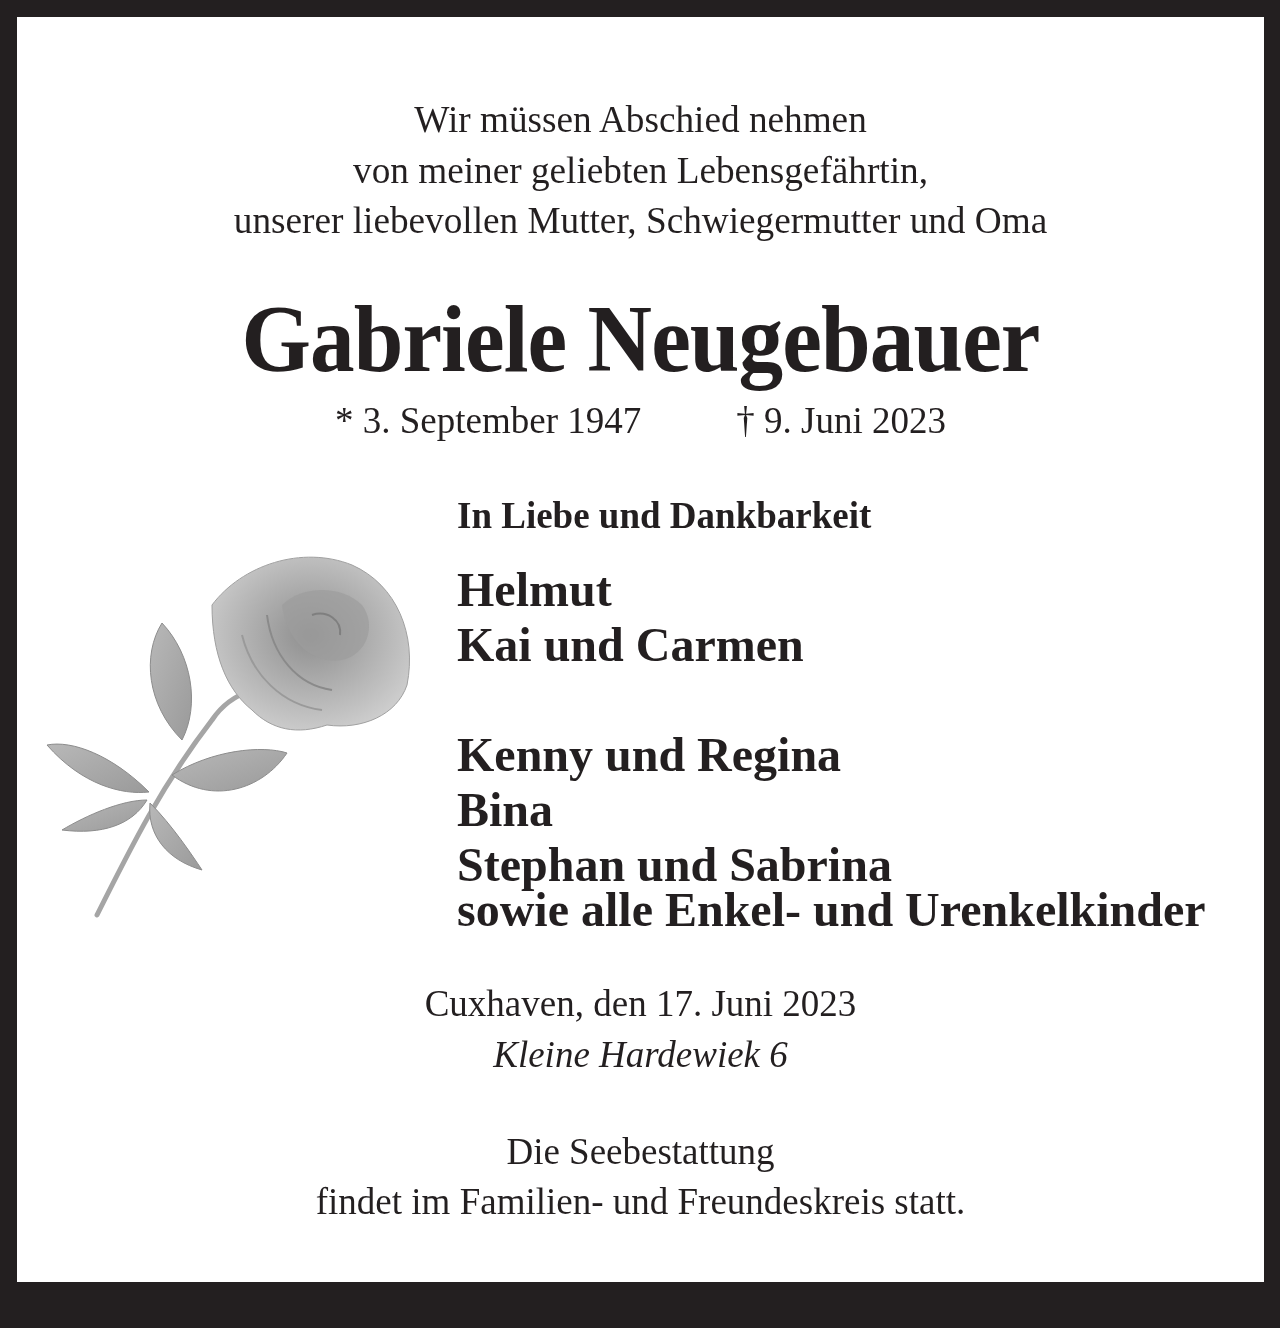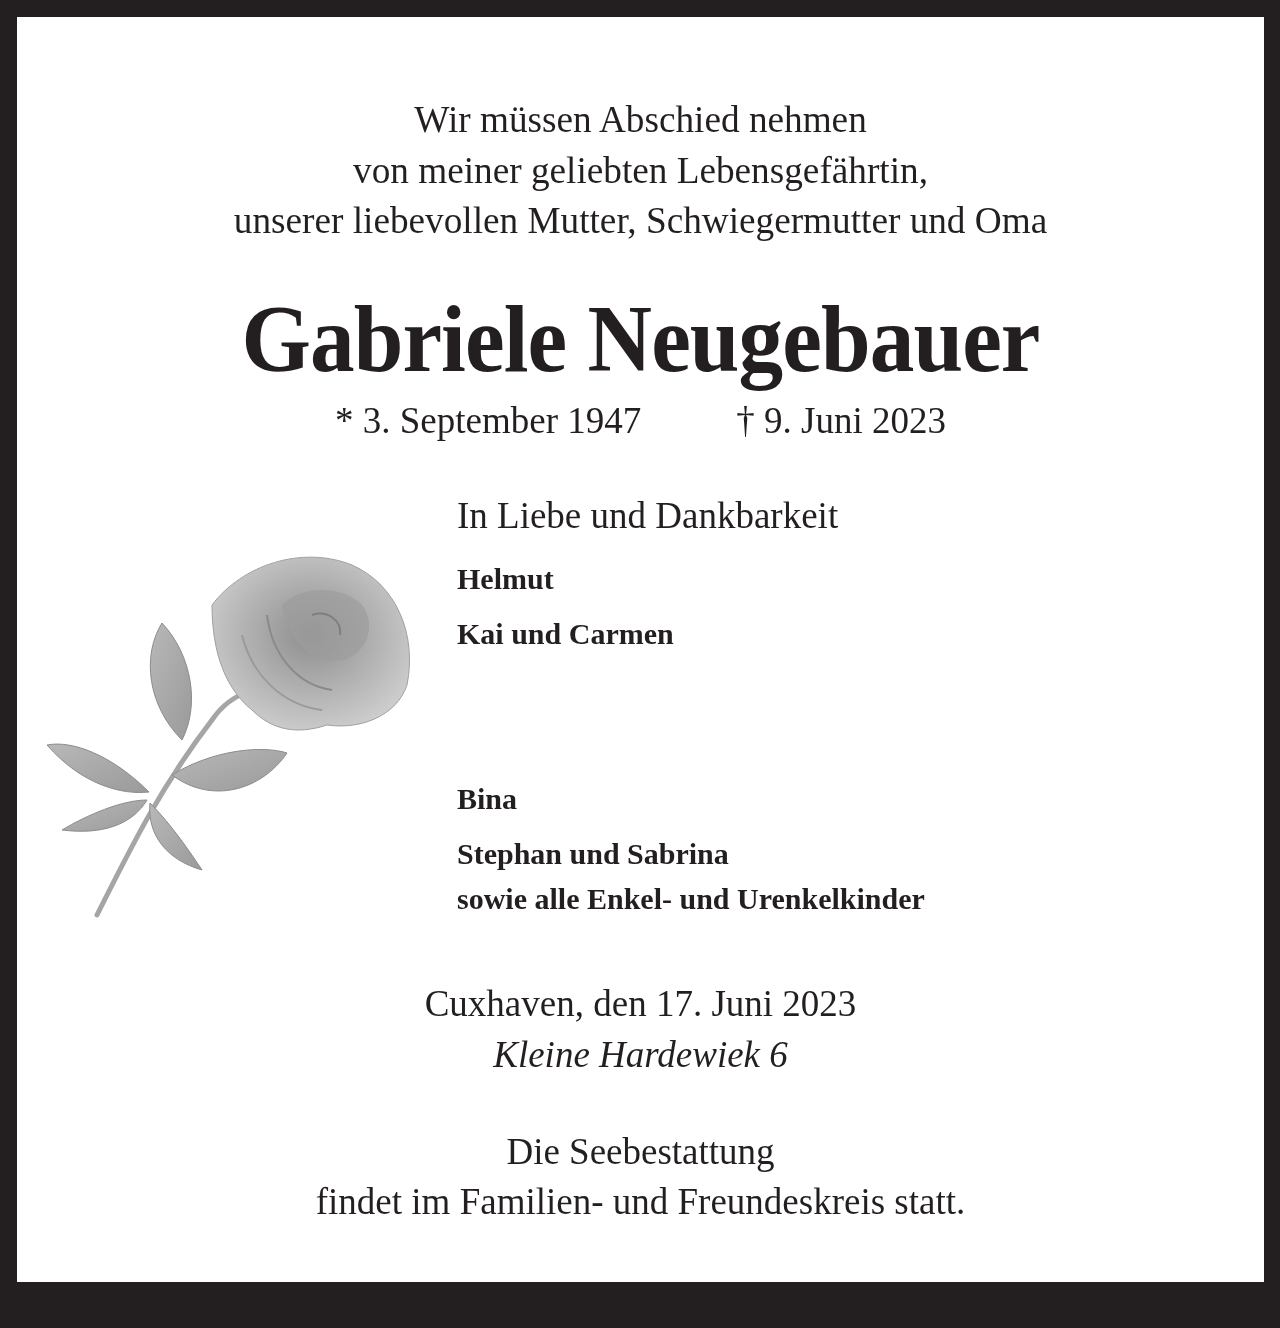--- a/index.html
+++ b/index.html
@@ -32,22 +32,22 @@
     }
     .dates { font-size: 37px; }
     .dates span { display: inline-block; }
     .dates .gap { width: 95px; }
     .left {
       position: absolute;
       left: 440px;
       white-space: nowrap;
       font-family: "Liberation Serif", "DejaVu Serif", serif;
     }
-    .thanks { font-size: 37px; }
-    .mourner { font-size: 30px; font-weight: bold; }
+    .thanks { font-size: 37px; font-weight: bold; }
+    .mourner { font-size: 48px; font-weight: bold; }
     .footer { font-size: 37px; }
     .rose {
       position: absolute;
       left: 25px; top: 528px;
       width: 380px; height: 380px;
     }
   </style>
 </head>
 <body>
 
@@ -88,20 +88,21 @@
     <path d="M240 60 C 260 40, 300 40, 320 60 C 335 80, 325 110, 300 115 C 275 120, 245 100, 240 60 Z" fill="#9d9d9d" opacity="0.7"></path>
     <path d="M225 70 C 230 110, 255 140, 290 145" stroke="#8a8a8a" stroke-width="2" fill="none"></path>
     <path d="M200 90 C 210 130, 240 160, 280 165" stroke="#9a9a9a" stroke-width="2" fill="none"></path>
     <path d="M270 70 C 285 65, 300 75, 298 90" stroke="#7f7f7f" stroke-width="2" fill="none"></path>
   </svg>
 
   <div class="left thanks" style="top:477px;">In Liebe und Dankbarkeit</div>
 
   <div class="left mourner" style="top:545px;">Helmut</div>
   <div class="left mourner" style="top:600px;">Kai und Carmen</div>
+  <div class="left mourner" style="top:710px;">Kenny und Regina</div>
   <div class="left mourner" style="top:765px;">Bina</div>
   <div class="left mourner" style="top:820px;">Stephan und Sabrina</div>
   <div class="left mourner" style="top:865px;">sowie alle Enkel- und Urenkelkinder</div>
 
   <div class="line footer" style="top:965px;">Cuxhaven, den 17. Juni 2023</div>
   <div class="line footer" style="top:1016px;font-style:italic;">Kleine Hardewiek 6</div>
 
   <div class="line footer" style="top:1113px;">Die Seebestattung</div>
   <div class="line footer" style="top:1163px;">findet im Familien- und Freundeskreis statt.</div>
 

